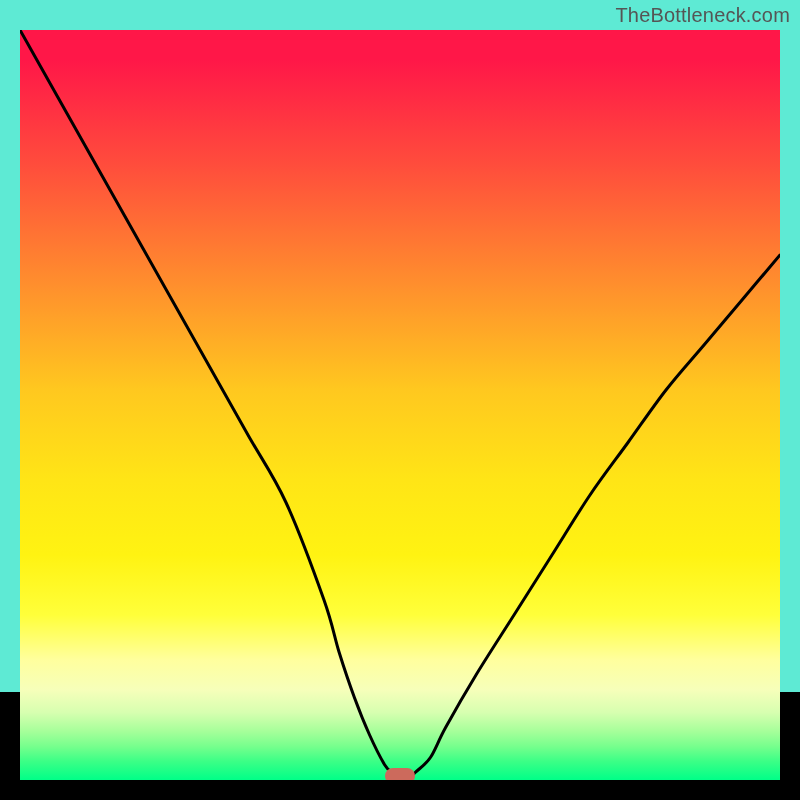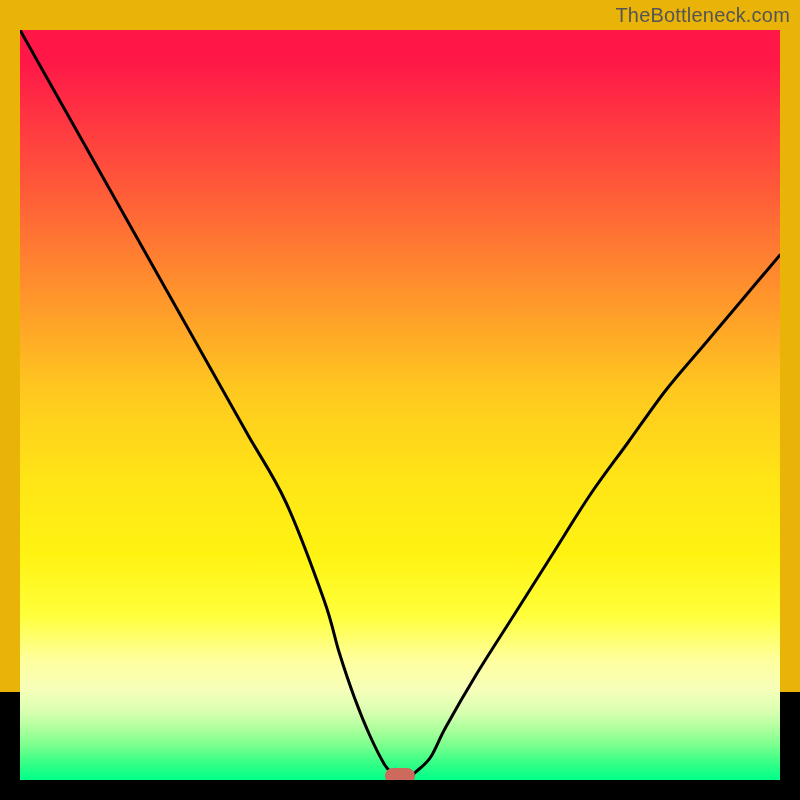--- a/index.html
+++ b/index.html
@@ -8,21 +8,21 @@
     width: 800px;
     height: 800px;
     background: #000;
     font-family: Arial, Helvetica, sans-serif;
     overflow: hidden;
   }
   .frame {
     position: relative;
     width: 800px;
     height: 692px;
-    background: #eab308;
+    background: #5eead4;
   }
   .attribution {
     position: absolute;
     top: 4px;
     right: 10px;
     color: #555;
     font-size: 20px;
     letter-spacing: 0.2px;
     z-index: 10;
   }

